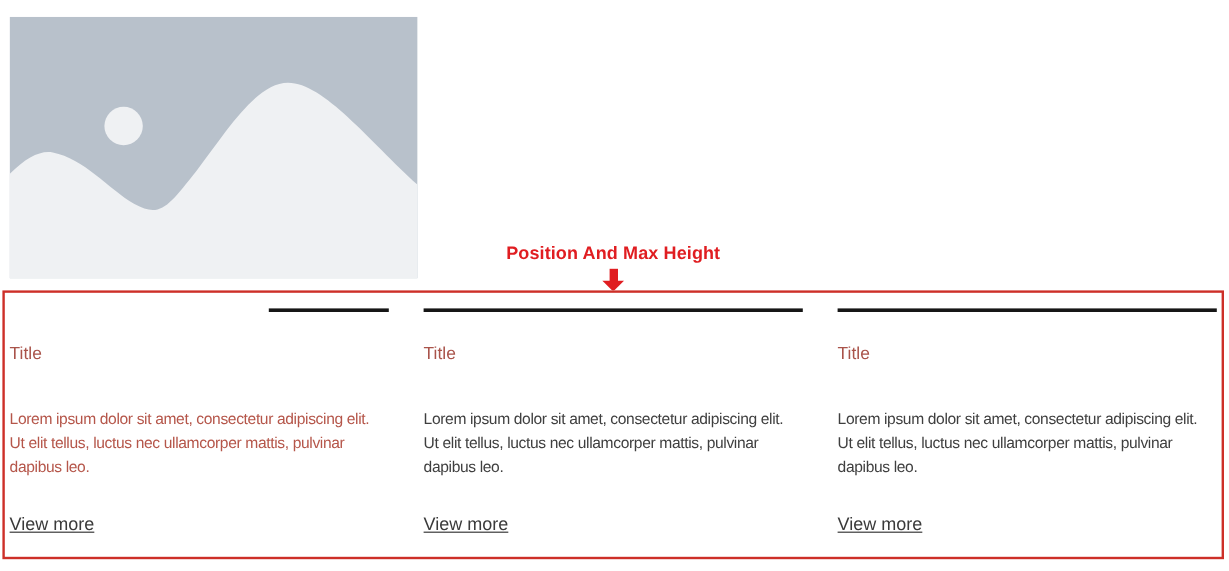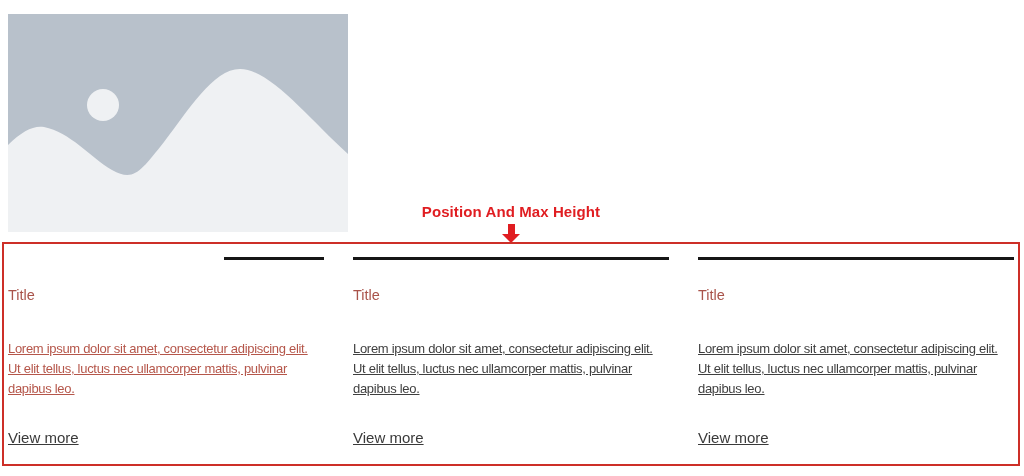--- a/index.html
+++ b/index.html
@@ -60,21 +60,21 @@
     margin-top: 25px;
     font-size: 14.5px; line-height: 20px;
     color: #a9534a;
   }
   .col-body {
     margin-top: 34px;
     font-size: 13px; line-height: 20px;
     letter-spacing: -0.3px;
     color: #3f3f3f;
   }
-  .col-body .line { white-space: nowrap; text-decoration: underline; }
+  .col-body .line { white-space: nowrap; }
   .col--accent .col-body { color: #b5564a; }
 
   .view-more {
     display: inline-block;
     margin-top: 29px;
     font-size: 15px; line-height: 20px;
     color: #3a3a3a;
     text-decoration: underline;
     cursor: pointer;
   }

